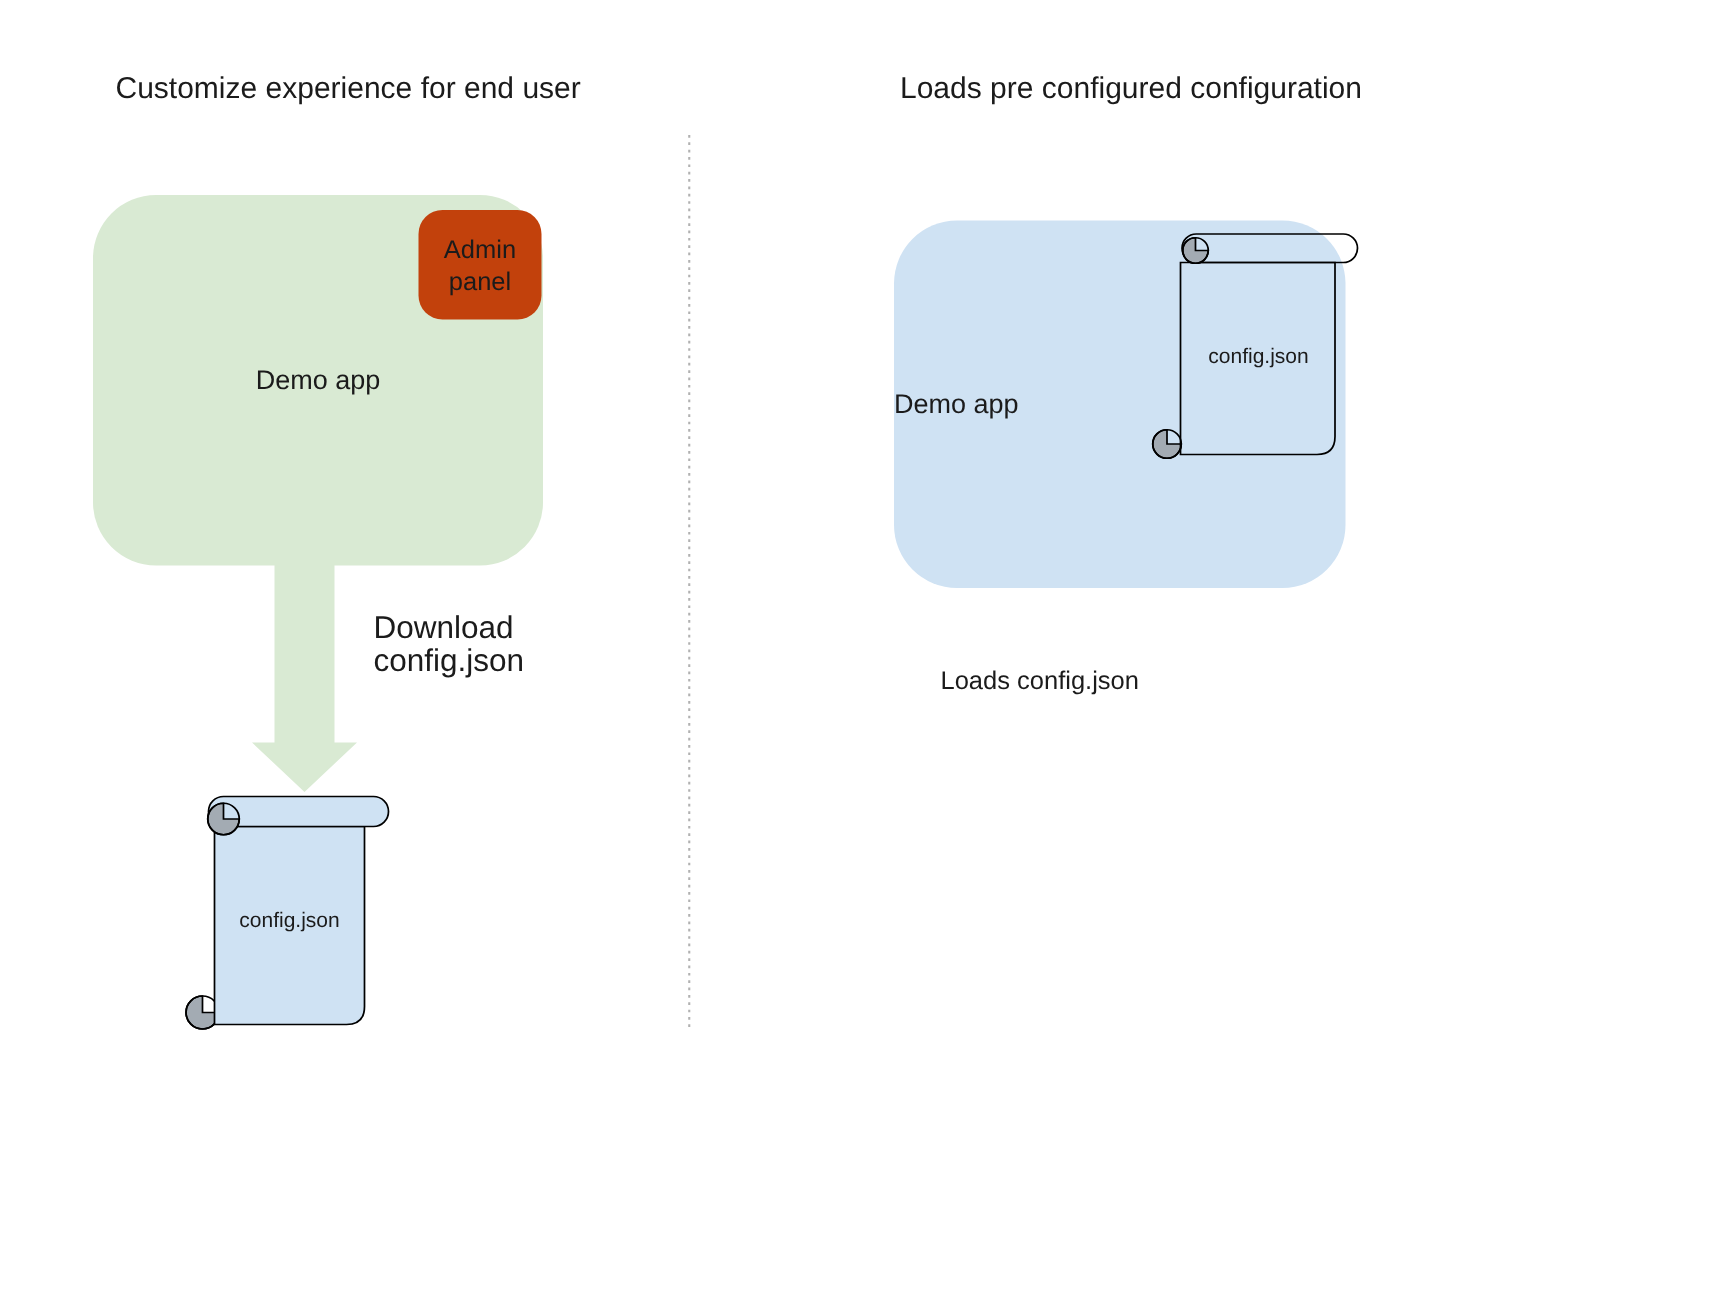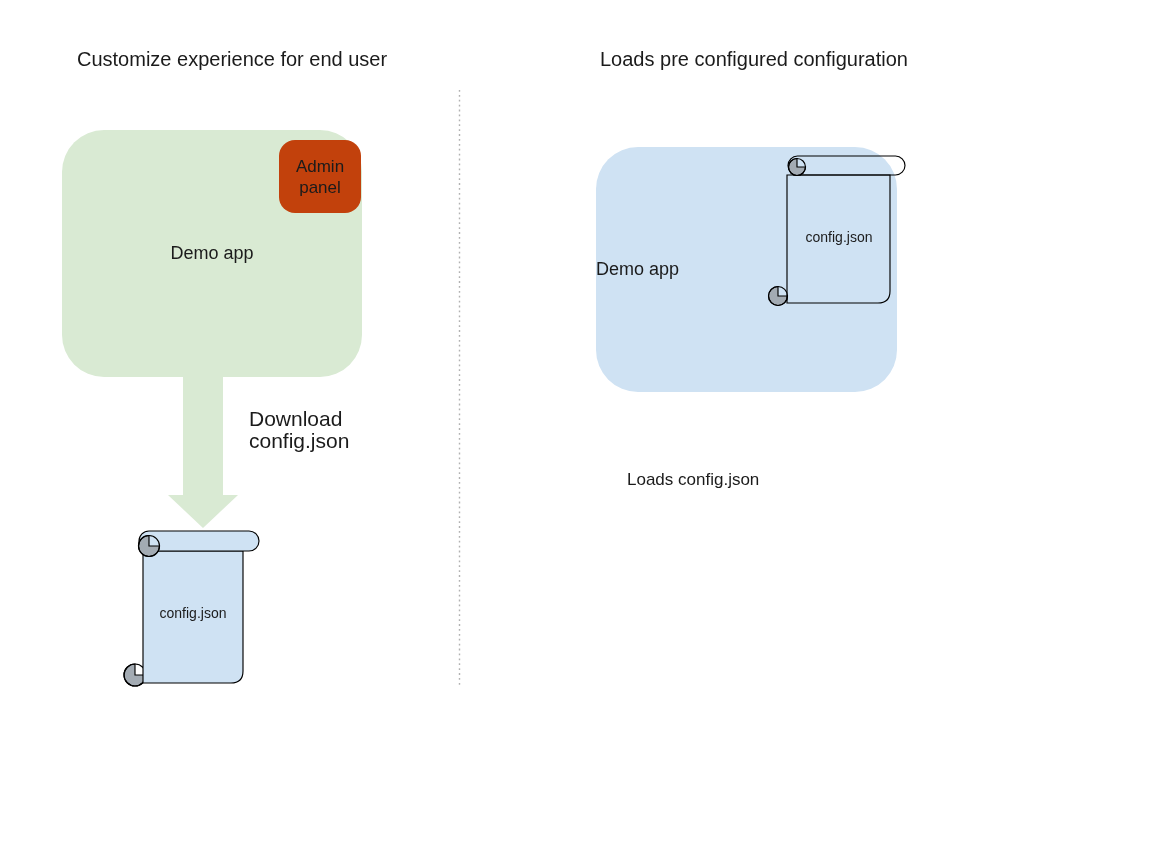--- a/index.html
+++ b/index.html
@@ -27,21 +27,21 @@
     left:596px;top:147px;width:301px;height:245px;border-radius:42px;
     background:#cfe2f3;
   }
   .demo-label{
     left:596px;top:259px;width:210px;text-align:left;
   }
   .arrow-label{
     left:249px;top:408px;font-size:21px;line-height:22px;
   }
   .caption{
-    left:627px;top:443px;font-size:17px;line-height:21px;white-space:nowrap;margin-top:26px;
+    left:627px;top:443px;font-size:17px;line-height:21px;white-space:nowrap;
   }
   .scroll-label{
     font-size:14px;line-height:16px;text-align:center;
   }
   .scroll-label.left{left:143px;top:605px;width:100px;}
   .scroll-label.right{left:791px;top:229px;width:96px;}
   .ltitle{left:77px;top:49px;}
   .rtitle{left:600px;top:49px;}
   svg.overlay{position:absolute;left:0;top:0;width:1152px;height:864px;}
 </style>

